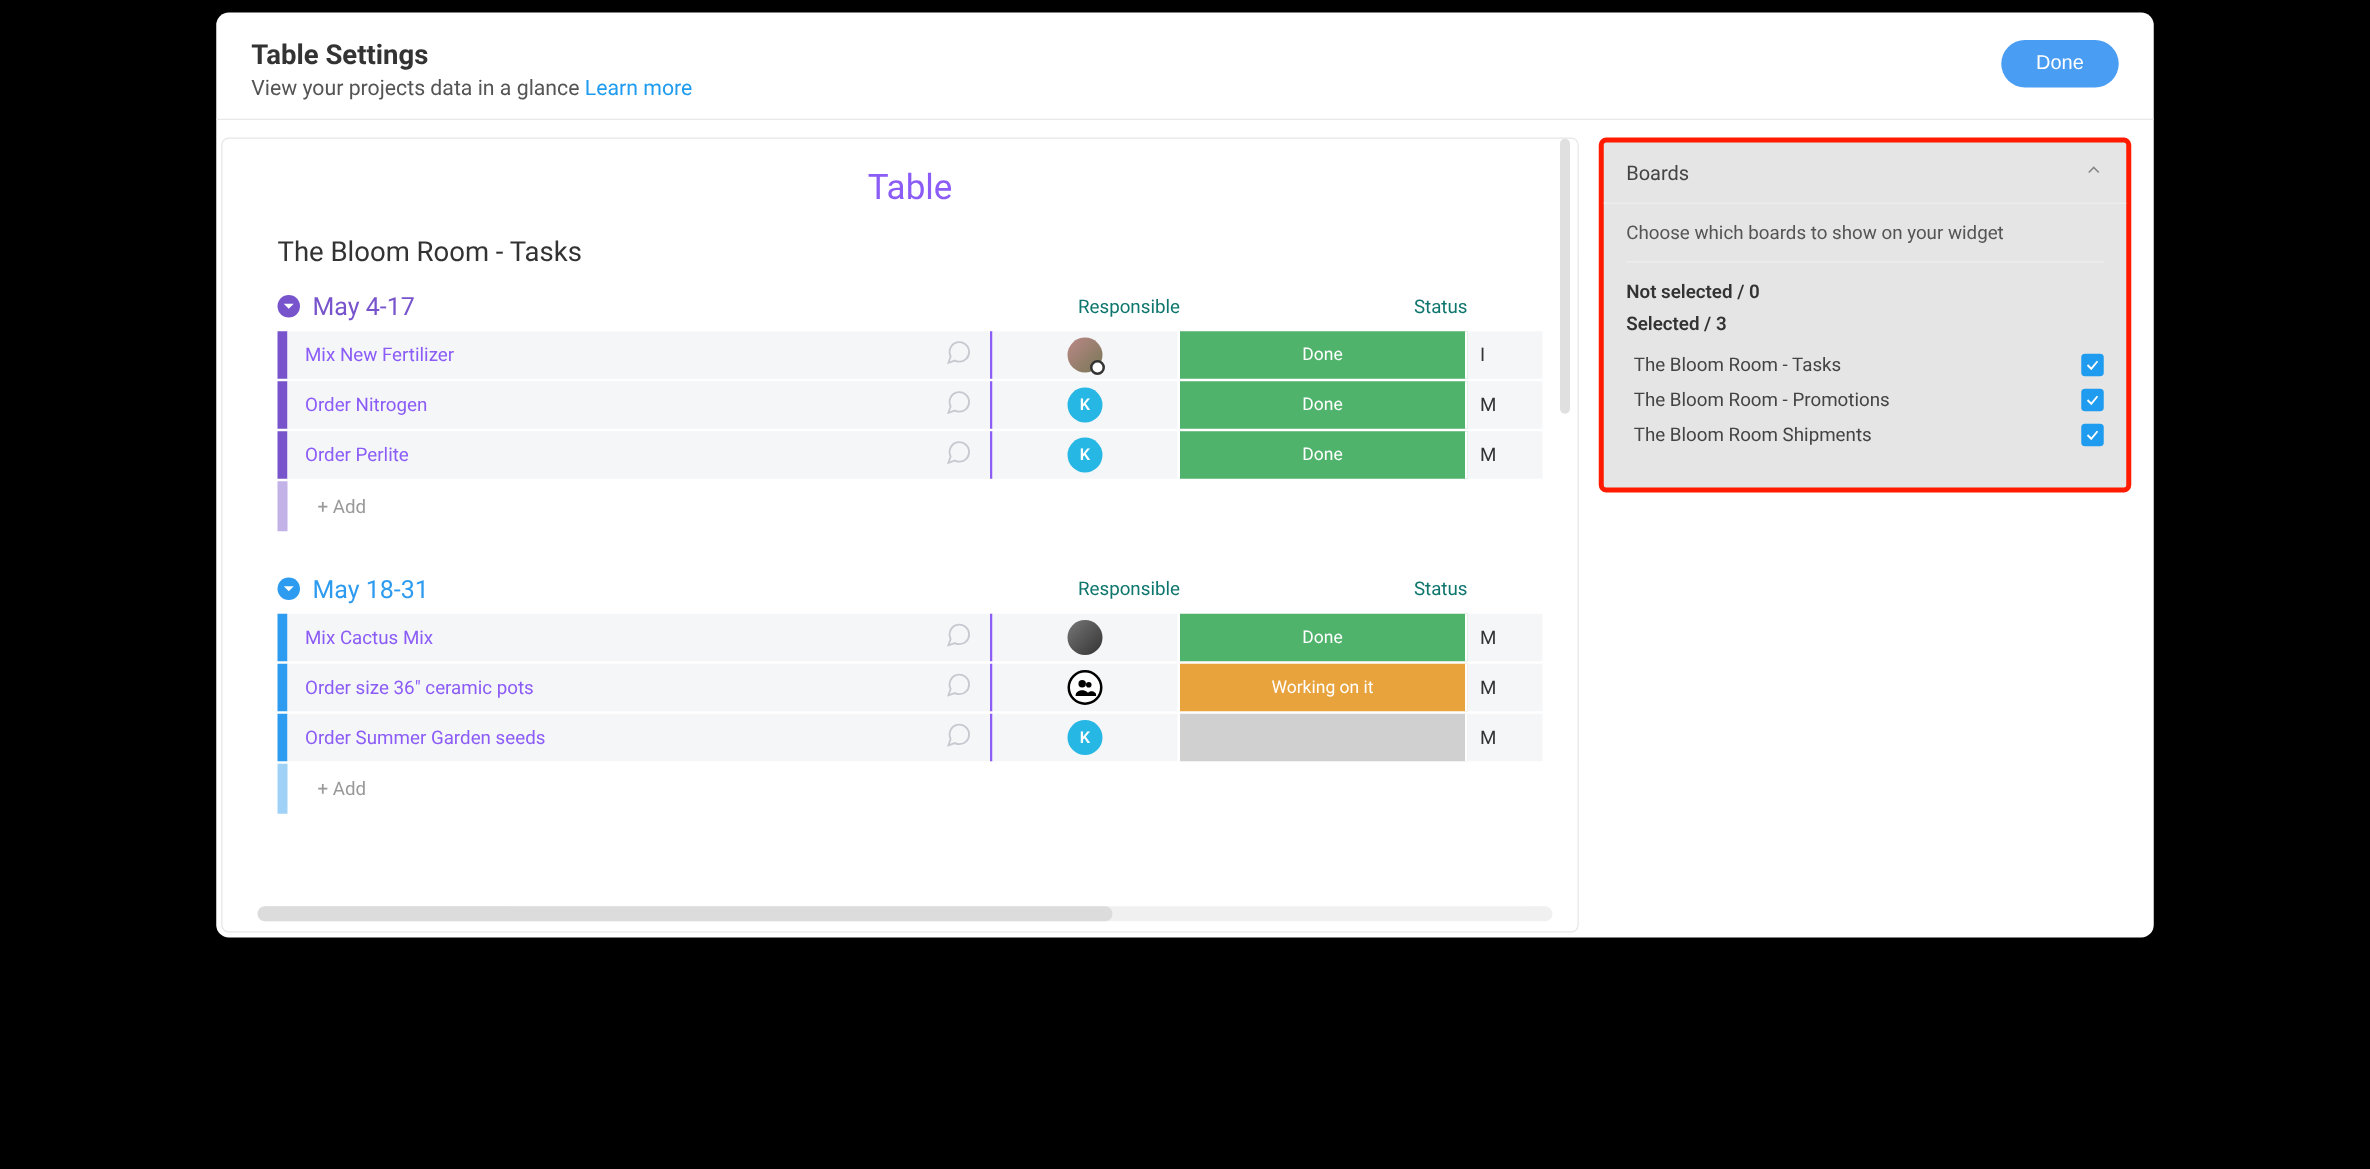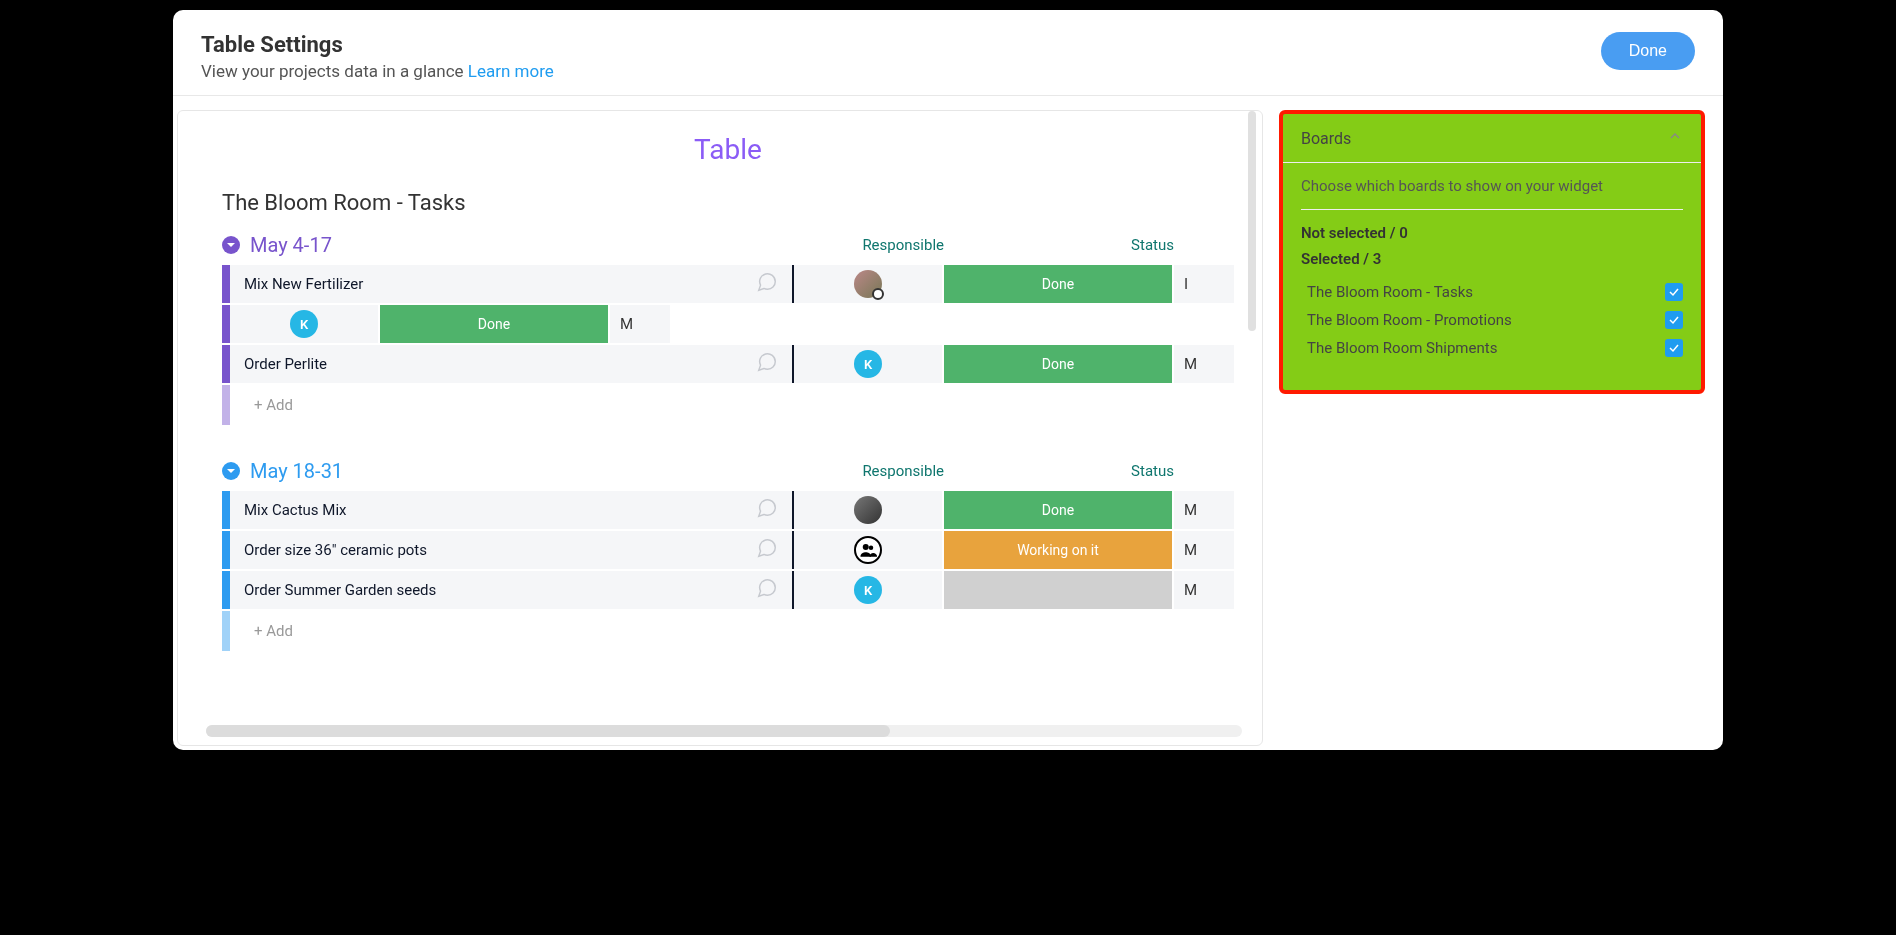--- a/index.html
+++ b/index.html
@@ -40,21 +40,21 @@
   .col-head.status { width: 230px; }
   .extra-col { width: 60px; }
   .rows { margin-top: 8px; }
   .row {
     display: flex; align-items: stretch; height: 40px; border-bottom: 2px solid #fff;
   }
   .row .bar { width: 8px; flex: 0 0 8px; }
   .row.purple .bar { background: #7854cc; }
   .row.blue .bar { background: #2d9bf0; }
   .row .name {
-    flex: 1; background: #f5f6f8; display: flex; align-items: center; padding-left: 14px; font-size: 15px; color: #0f172a; border-right: 2px solid #0f172a;
+    flex: 1; background: #f5f6f8; display: flex; align-items: center; padding-left: 14px; font-size: 15px; color: #8b5cf6; border-right: 2px solid #8b5cf6;
     justify-content: space-between; padding-right: 14px;
   }
   .row .comment-icon { color: #c6c9cf; }
   .row .responsible { width: 150px; background: #f5f6f8; display: flex; align-items: center; justify-content: center; border-right: 2px solid #fff; }
   .avatar { width: 28px; height: 28px; border-radius: 50%; background: #bbb; display:inline-flex; align-items:center; justify-content:center; color:#fff; font-size:13px; font-weight:600; position:relative;}
   .avatar.photo { background: linear-gradient(135deg,#b88,#775); }
   .avatar.photo2 { background: linear-gradient(135deg,#777,#333); }
   .avatar.letter { background:#26b7e5; }
   .avatar.multi { background:#fff; border:2px solid #000; color:#000; }
   .avatar.multi svg { display:block; }
@@ -66,21 +66,21 @@
   .row .extra { width: 60px; background:#f5f6f8; display:flex; align-items:center; padding-left:10px; color:#333; font-size:15px; overflow:hidden;}
   .add-row { display:flex; align-items: stretch; height: 40px; justify-content: center; }
   .add-row .bar { width: 8px; flex:0 0 8px; opacity:.45; }
   .add-row.purple .bar { background:#7854cc; }
   .add-row.blue .bar { background:#2d9bf0; }
   .add-row .add-label { flex:1; display:flex; align-items:center; padding-left:24px; color:#999; font-size:15px; }
   .hscroll { position:absolute; bottom:8px; left:28px; right:20px; height:12px; background:#f0f0f0; border-radius:6px;}
   .hscroll .thumb { position:absolute; left:0; top:0; height:100%; width:66%; background:#dcdcdc; border-radius:6px;}
   .vscroll { position:absolute; top:0; right:6px; width:8px; height:220px; background:#e0e0e0; border-radius:4px;}
   .sidebar { width: 426px; display:flex; flex-direction:column; gap:14px; }
-  .panel { border:1px solid #e3e3e3; border-radius:6px; background:#84cc16; }
+  .panel { border:1px solid #e3e3e3; border-radius:6px; background:#e5e5e5; }
   .panel.highlight { border:4px solid #ff1a00; }
   .panel-header { display:flex; align-items:center; justify-content:space-between; padding:14px 18px; font-size:16px; color:#444; border-bottom:1px solid #eee;}
   .panel.collapsed .panel-header { border-bottom:none; }
   .chevron { color:#888; }
   .panel-body { padding: 14px 18px 28px 18px; }
   .panel-desc { color:#555; font-size:15px; margin-bottom:14px; }
   .divider { height:1px; background:#eee; margin-bottom:14px; }
   .sel-head { font-size:15px; color:#333; font-weight:600; margin-bottom:10px; }
   .sel-head.top { margin-bottom:8px; }
   .board-item { display:flex; align-items:center; justify-content:space-between; padding:5px 0 5px 6px; font-size:15px; color:#444;}
@@ -136,20 +136,26 @@
               <div class="responsible">
                 <span class="avatar photo">
                     <span class="dot">-</span>
                   </span>
               </div>
               <div class="status done">Done</div>
               <div class="extra">I</div>
             </div>
             <div class="row purple">
               <div class="bar"></div>
+              <div class="name">
+                <span>Order Nitrogen</span>
+                <span class="comment-icon"><svg width="22" height="22" viewBox="0 0 24 24" fill="none" stroke="#c6c9cf" stroke-width="1.6">
+                      <path d="M21 11.5a8.38 8.38 0 0 1-8.5 8.5 8.5 8.5 0 0 1-3.9-.95L3 21l1.95-5.6A8.5 8.5 0 1 1 21 11.5z"></path>
+                    </svg></span>
+              </div>
               <div class="responsible">
                   <span class="avatar letter">K</span>
                 </div>
               <div class="status done">Done</div>
               <div class="extra">M</div>
             </div>
             <div class="row purple">
               <div class="bar"></div>
               <div class="name">
                 <span>Order Perlite</span>

